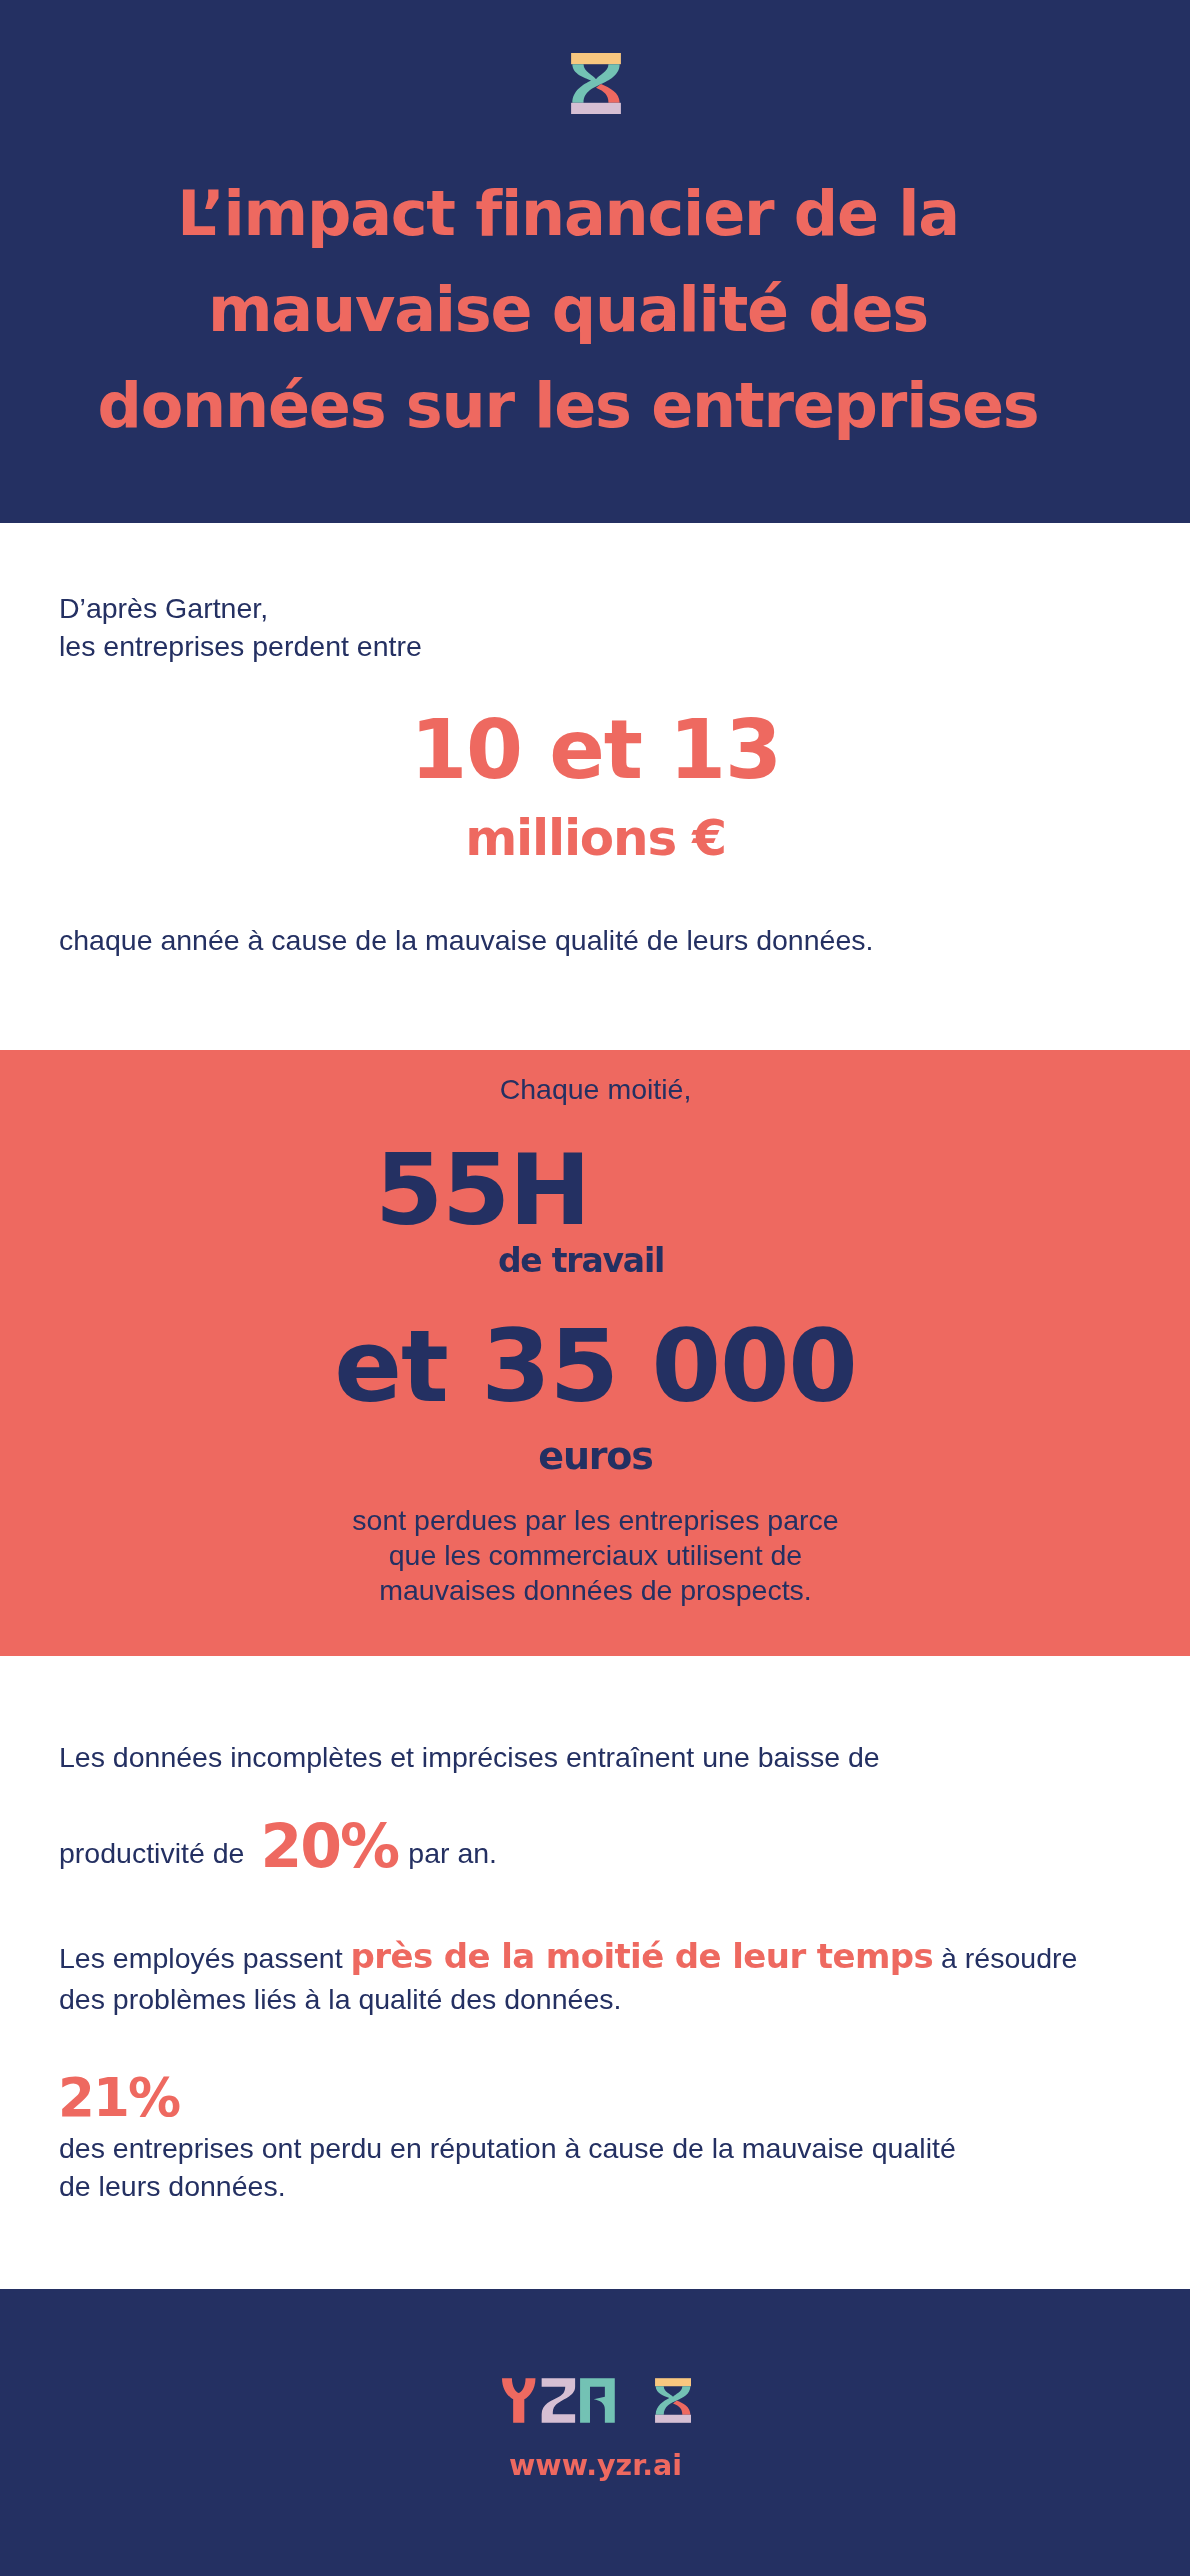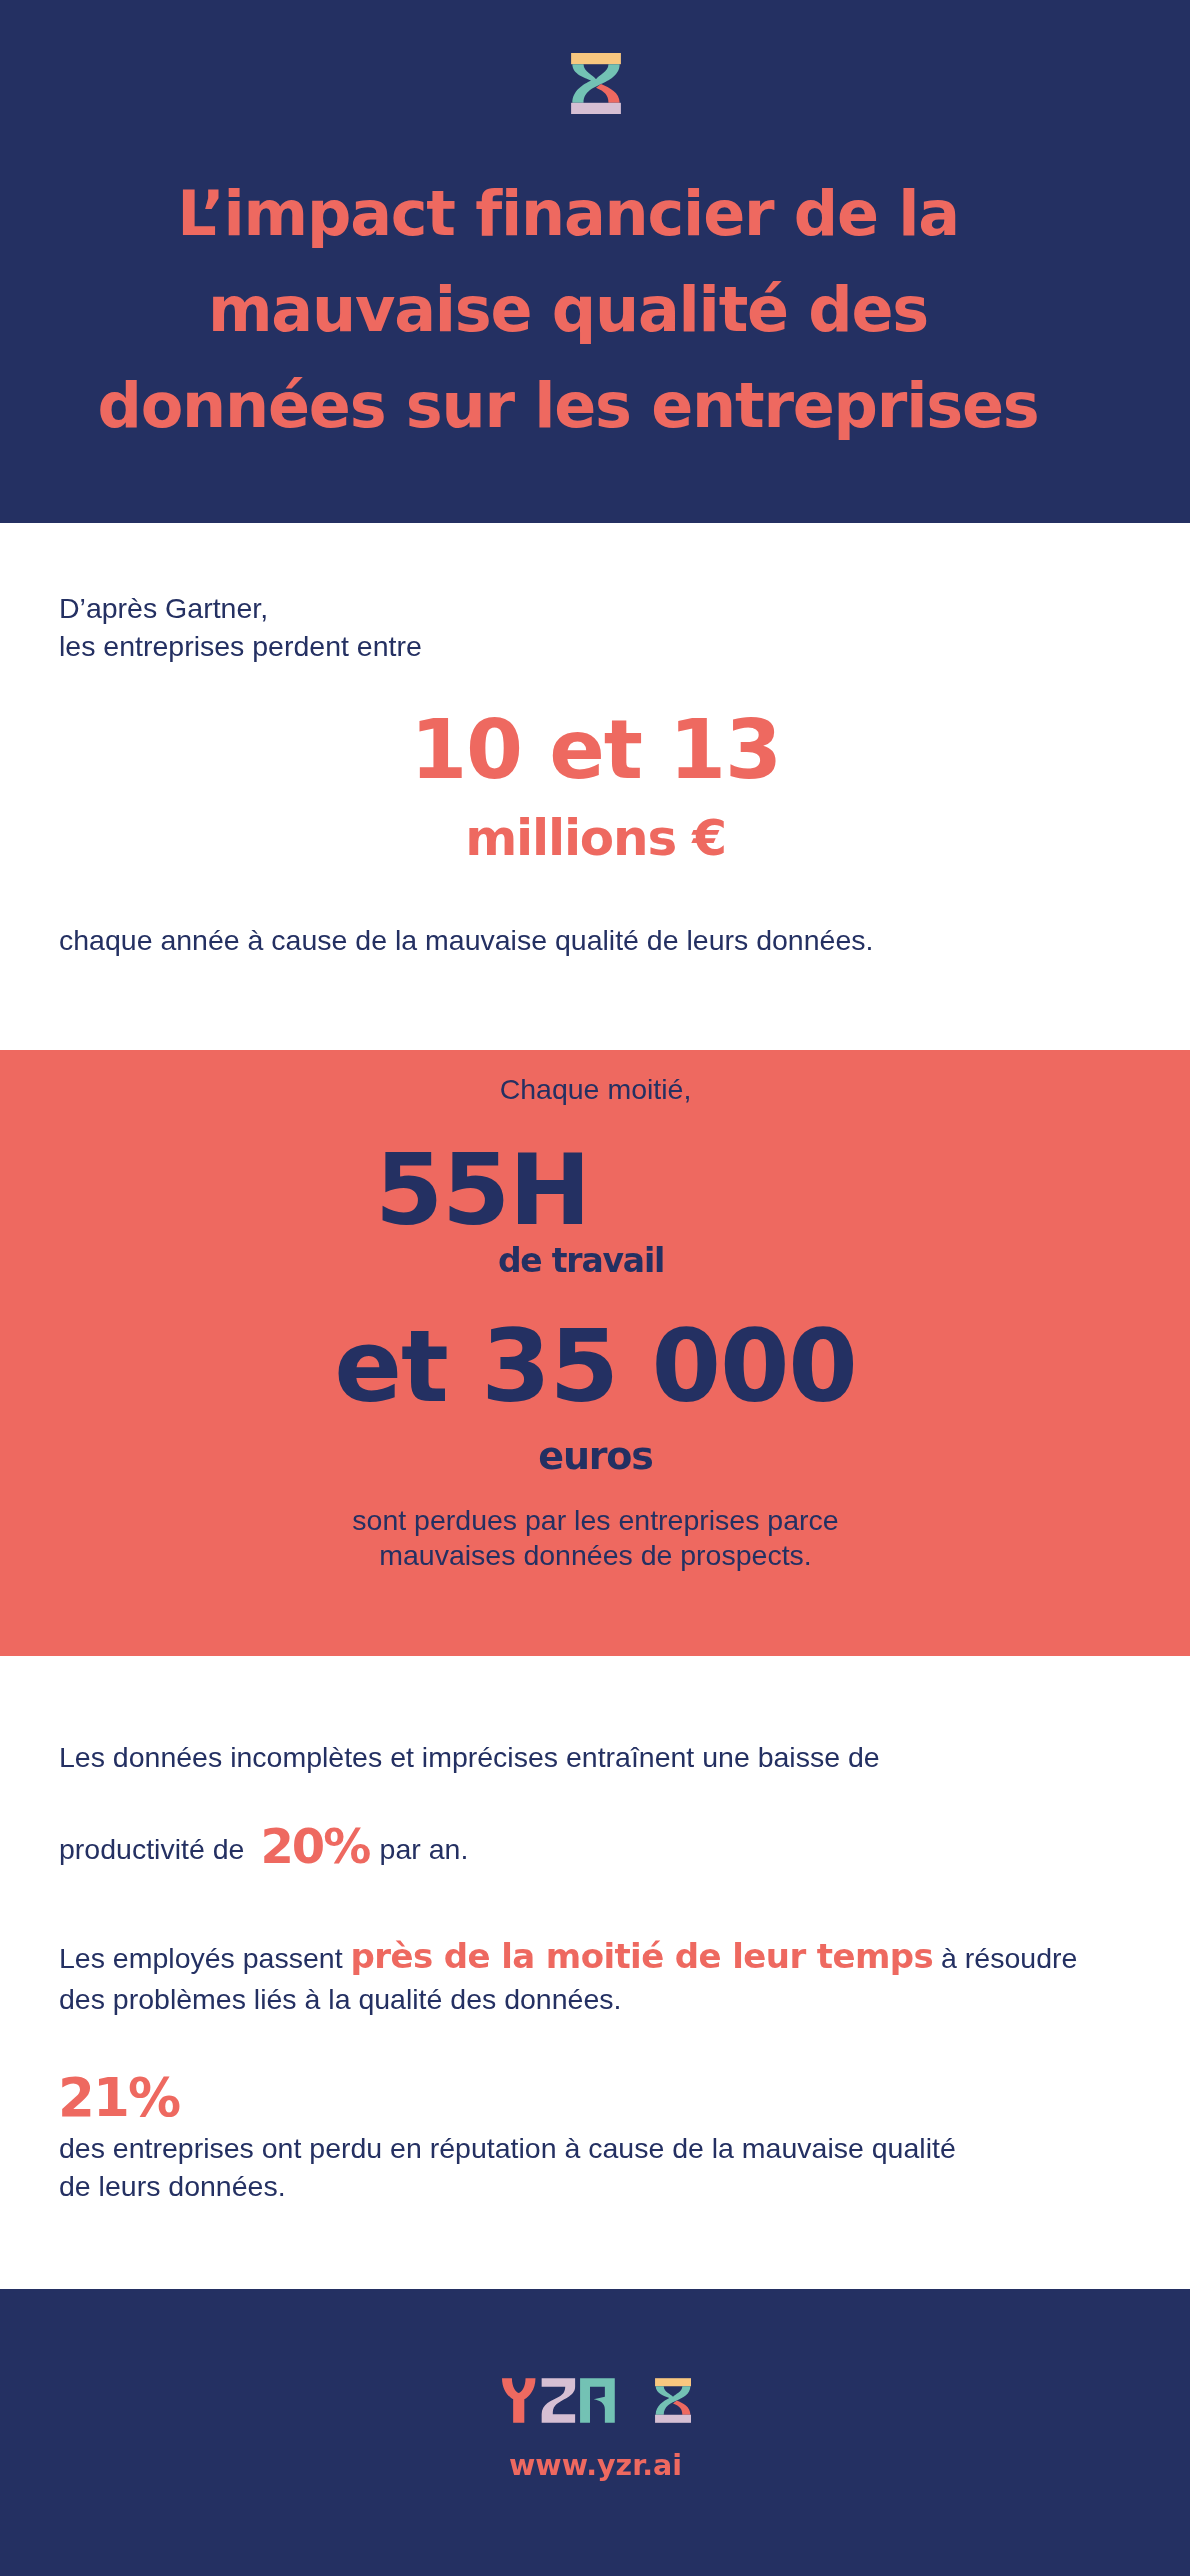--- a/index.html
+++ b/index.html
@@ -32,21 +32,21 @@
   .s2 .h55 { position: absolute; left: 0; width: 965px; text-align: center; font-size: 98px; line-height: 98px; top: 91px; }
   .s2 .sub1 { position: absolute; left: 0; width: 1162px; text-align: center; font-size: 33px; line-height: 37px; top: 192px; }
   .s2 .h35 { position: absolute; left: 0; width: 1191px; text-align: center; font-size: 100px; line-height: 100px; top: 267px; }
   .s2 .sub2 { position: absolute; left: 0; width: 1191px; text-align: center; font-size: 38px; line-height: 43px; top: 385px; }
   .s2 .desc { position: absolute; left: 0; width: 1191px; text-align: center; font-size: 28.5px; line-height: 35px; top: 453px; }
 
   
   .s3 { position: absolute; left: 0; top: 1656px; width: 1191px; height: 633px; background: #fff; }
   .s3 .p1 { position: absolute; left: 59px; top: 82px; font-size: 28.5px; line-height: 38px; }
   .s3 .p2 { position: absolute; left: 59px; top: 153px; font-size: 28.5px; line-height: 74px; white-space: nowrap; }
-  .s3 .p2 .pct { font-size: 48px; vertical-align: -3.7px; padding: 0 10px 0 16px; letter-spacing: -1.9px; }
+  .s3 .p2 .pct { font-size: 60px; vertical-align: -3.7px; padding: 0 10px 0 16px; letter-spacing: -1.9px; }
   .s3 .p3 { position: absolute; left: 59px; top: 280px; font-size: 28.5px; line-height: 41px; width: 1092px; }
   .s3 .p3 .hl { font-family: "DejaVu Sans", sans-serif; font-weight: bold; font-size: 34px; letter-spacing: -0.6px; }
   .s3 .pct21 { position: absolute; left: 58px; top: 408px; font-size: 53px; line-height: 68px; letter-spacing: -1.9px; }
   .s3 .p4 { position: absolute; left: 59px; top: 473px; font-size: 28.5px; line-height: 38px; width: 1092px; }
 
   
   .footer { position: absolute; left: 0; top: 2289px; width: 1191px; height: 287px; }
   .footer .wordmark { position: absolute; left: 502px; top: 89px; width: 189px; height: 45px; }
   .footer .url { position: absolute; left: 0; width: 1191px; text-align: center; top: 158px; font-size: 28.5px; line-height: 37px; font-family: "DejaVu Sans", sans-serif; font-weight: bold; color: #EE6960; }
 </style>
@@ -78,20 +78,21 @@
 </section>
 
 <section class="s2 coral-bg">
   <div class="lead body-t navy-t">Chaque moitié,</div>
   <div class="h55 display navy-t">55H</div>
   <div class="sub1 display navy-t">de travail</div>
   <div class="h35 display navy-t">et 35 000</div>
   <div class="sub2 display navy-t">euros</div>
   <div class="desc body-t navy-t">
     <div>sont perdues par les entreprises parce</div>
+    <div>que les commerciaux utilisent de</div>
     <div>mauvaises données de prospects.</div>
   </div>
 </section>
 
 <section class="s3">
   <div class="p1 body-t navy-t">Les données incomplètes et imprécises entraînent une baisse de</div>
   <div class="p2 body-t navy-t">
     <span>productivité de</span><span class="pct display coral">20%</span><span>par an.</span>
   </div>
   <div class="p3 body-t navy-t">

